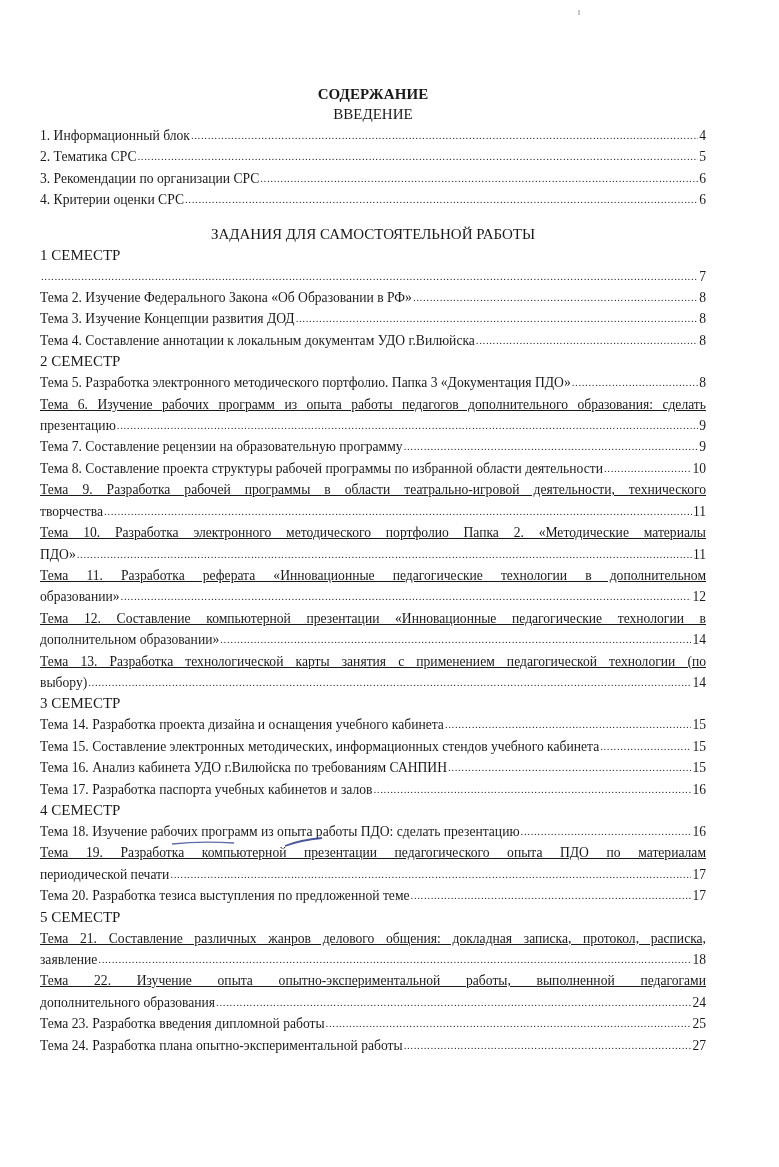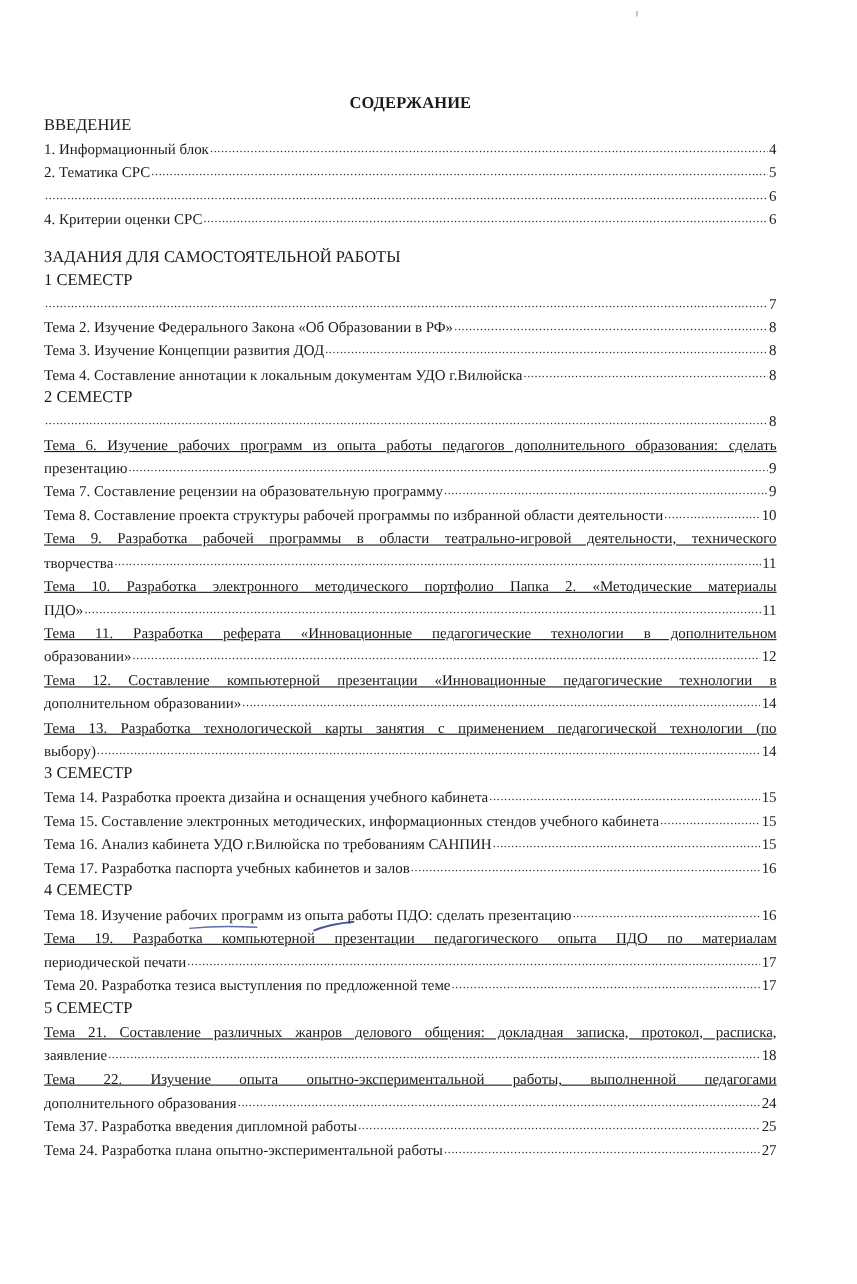--- a/index.html
+++ b/index.html
@@ -23,20 +23,21 @@
   }
   .title {
     text-align: center;
     font-weight: bold;
     font-size: 15px;
     line-height: 20px;
     letter-spacing: 0.1px;
     margin-top: 4px;
   }
   .heading {
+    text-align: center;
     font-size: 15px;
     line-height: 21px;
   }
   .section-heading {
     text-align: left;
     font-size: 15px;
     line-height: 21px;
   }
   .gap {
     height: 13px;
@@ -107,20 +108,21 @@
       </div>
       <div class="entry">
         <div class="row">
           <span class="txt">2. Тематика СРС</span>
           <span class="dots"></span>
           <span class="pg">5</span>
         </div>
       </div>
       <div class="entry">
         <div class="row">
+          <span class="txt">3. Рекомендации по организации СРС</span>
           <span class="dots"></span>
           <span class="pg">6</span>
         </div>
       </div>
       <div class="entry">
         <div class="row">
           <span class="txt">4. Критерии оценки СРС</span>
           <span class="dots"></span>
           <span class="pg">6</span>
         </div>
@@ -155,20 +157,21 @@
       <div class="entry">
         <div class="row">
           <span class="txt">Тема 4. Составление аннотации к локальным документам УДО г.Вилюйска</span>
           <span class="dots"></span>
           <span class="pg">8</span>
         </div>
       </div>
       <div class="section-heading">2 СЕМЕСТР</div>
       <div class="entry">
         <div class="row">
+          <span class="txt">Тема 5. Разработка электронного методического портфолио. Папка 3 «Документация ПДО»</span>
           <span class="dots"></span>
           <span class="pg">8</span>
         </div>
       </div>
       <div class="entry">
         <div class="justify-line">Тема 6. Изучение рабочих программ из опыта работы педагогов дополнительного образования: сделать</div>
         <div class="row">
           <span class="txt">презентацию</span>
           <span class="dots"></span>
           <span class="pg">9</span>
@@ -292,21 +295,21 @@
       <div class="entry">
         <div class="justify-line">Тема 22. Изучение опыта опытно-экспериментальной работы, выполненной педагогами</div>
         <div class="row">
           <span class="txt">дополнительного образования</span>
           <span class="dots"></span>
           <span class="pg">24</span>
         </div>
       </div>
       <div class="entry">
         <div class="row">
-          <span class="txt">Тема 37. Разработка введения дипломной работы</span>
+          <span class="txt">Тема 23. Разработка введения дипломной работы</span>
           <span class="dots"></span>
           <span class="pg">25</span>
         </div>
       </div>
       <div class="entry">
         <div class="row">
           <span class="txt">Тема 24. Разработка плана опытно-экспериментальной работы</span>
           <span class="dots"></span>
           <span class="pg">27</span>
         </div>

